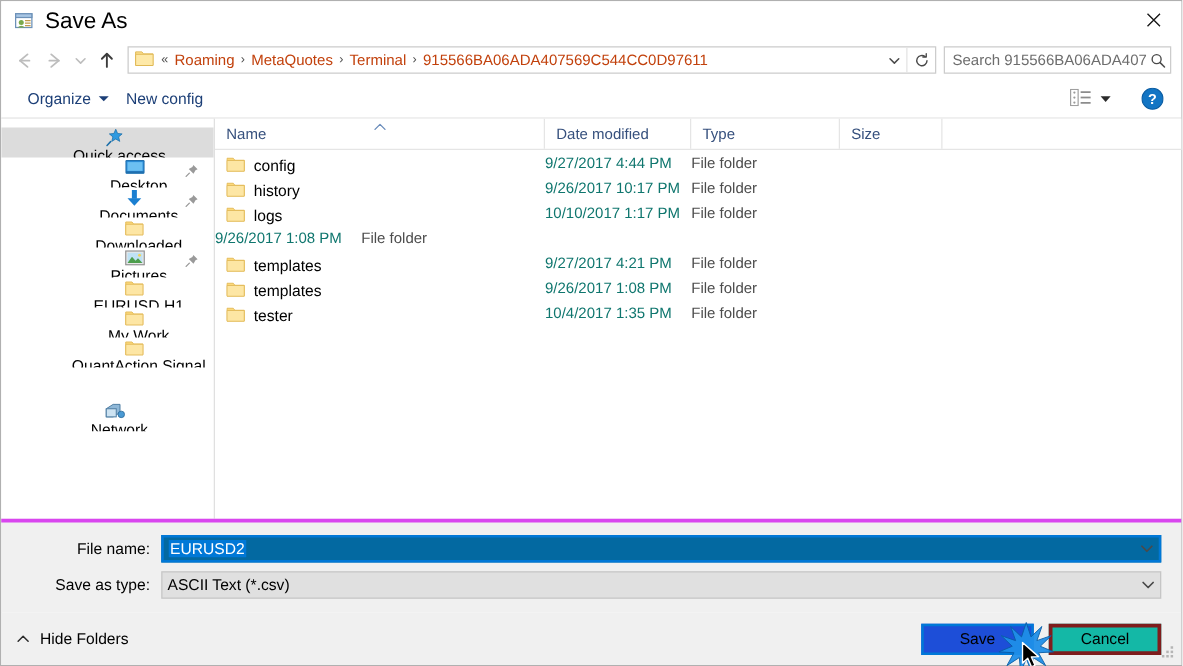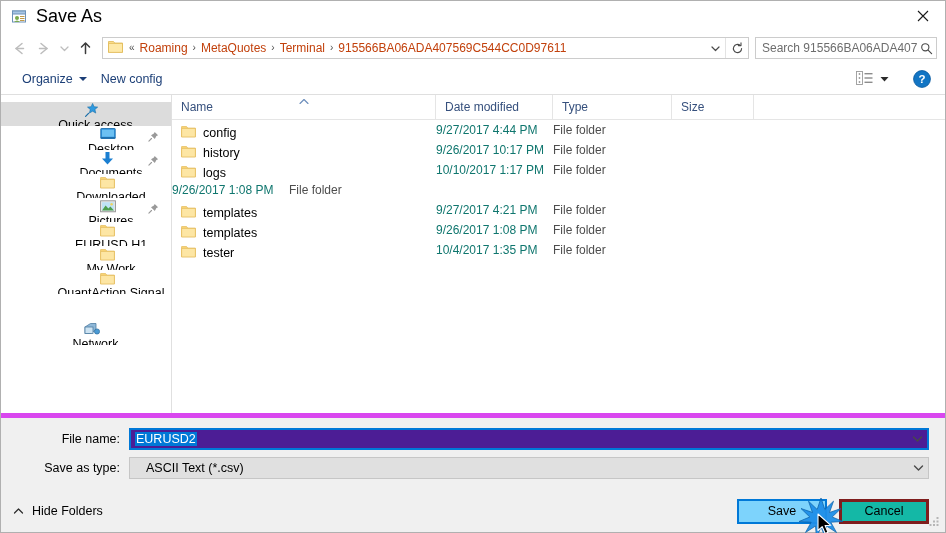--- a/index.html
+++ b/index.html
@@ -255,21 +255,21 @@
     box-sizing: border-box;
   }
   .cell-name .fname { margin-left: 7px; }
   .cell-date { width: 117px; color: #0f766e; font-size: 12px; }
   .cell-type { width: 119px; color: #4d4d4d; font-size: 12px; }
   .cell-size { width: 82px; color: #4d4d4d; font-size: 12px; }
 
   
   .formpane {
     background: #f0f0f0;
-    border-top: 5px solid #d946ef;
+    border-top: 3px solid #d946ef;
     padding: 10px 16px 4px 16px;
     min-height: 0;
   }
   .formrow {
     display: flex;
     align-items: center;
     margin-bottom: 7px;
   }
   .formlabel {
     width: 112px;
@@ -278,26 +278,26 @@
     font-size: 12.5px;
     color: #000;
     box-sizing: border-box;
   }
   .combo {
     flex: 1 1 auto;
     height: 22px;
     box-sizing: border-box;
     display: flex;
     align-items: center;
-    background: #4c1d95;
+    background: #0369a1;
     border: 1px solid #b4b4b4;
     min-width: 0;
   }
   .combo.focused { border: 2px solid #0078d7; }
-  .combo.readonly { background: #e0e0e0; border: 1px solid #c6c6c6; padding-left: 12px; }
+  .combo.readonly { background: #e0e0e0; border: 1px solid #c6c6c6; }
   .combo-value {
     flex: 1 1 auto;
     padding-left: 4px;
     font-size: 12.5px;
     overflow: hidden;
     white-space: nowrap;
   }
   .sel-text {
     background: #0078d7;
     color: #ffffff;
@@ -332,21 +332,21 @@
   .dlgbtn {
     width: 90px; height: 25px;
     box-sizing: border-box;
     background: #14b8a6;
     border: 3px solid #7f1d1d;
     font-size: 12.5px;
     color: #000;
     display: flex; align-items: center; justify-content: center;
   }
   .dlgbtn.default {
-    background: #7dd3fc;
+    background: #1d4ed8;
     border: 2px solid #0078d7;
   }
   .resize-grip {
     position: absolute;
     right: 5px; bottom: 4px;
     width: 12px; height: 12px;
   }
   
   .burst {
     position: absolute;

